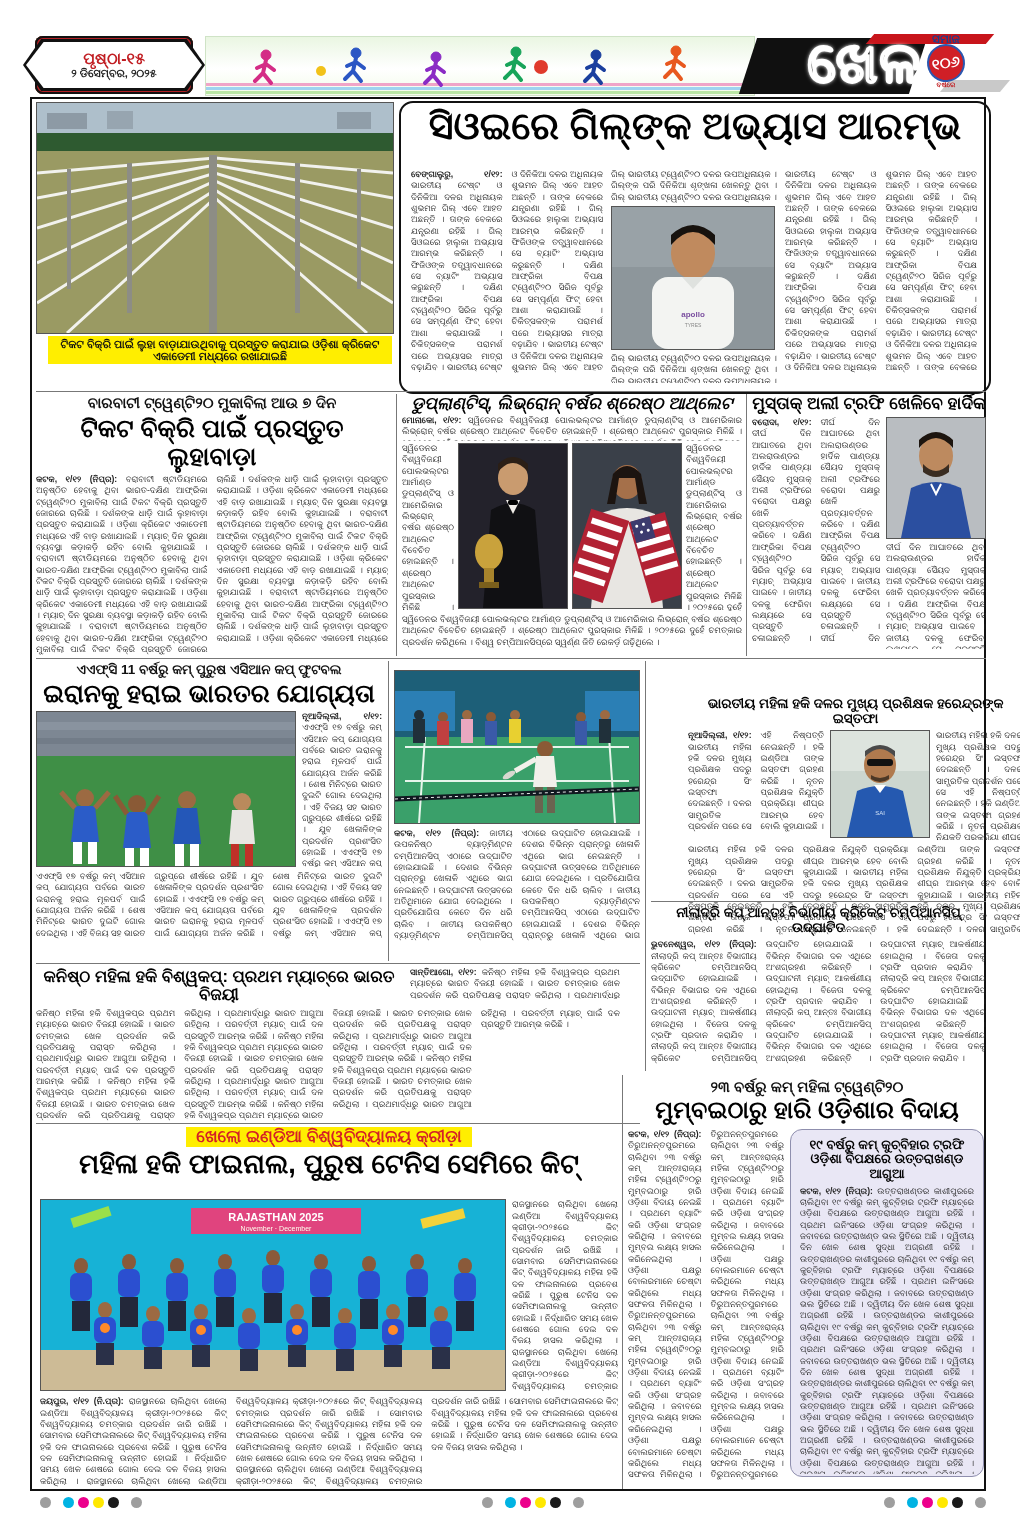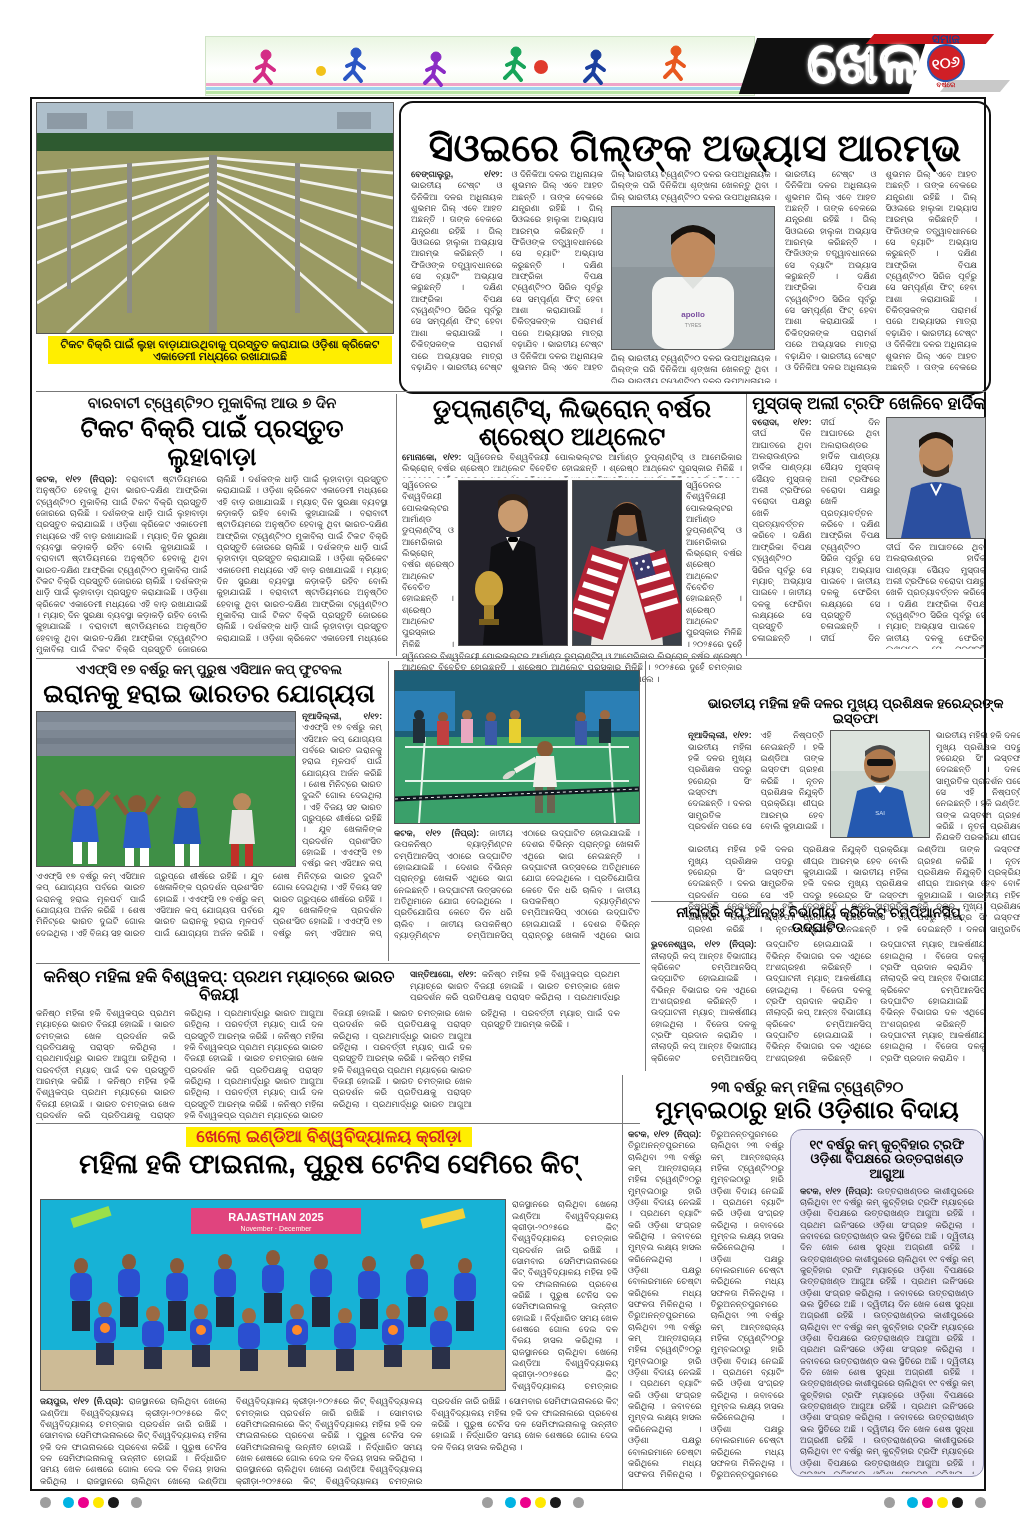--- a/index.html
+++ b/index.html
@@ -49,20 +49,27 @@
   .lav-box{position:absolute;background:#e9e7f5;border:1px solid #8f8fae;border-radius:12px;overflow:hidden;}
   .dots{position:absolute;display:flex;align-items:center;gap:4px;}
   .dot{width:11px;height:11px;border-radius:50%;}
   .dot.gap-l{margin-right:8px;} .dot.gap-r{margin-left:8px;}
 </style>
 </head>
 <body>
 
 <div id="page">
 
+  <div class="badge-outer">
+    <div class="hex-border"></div>
+    <div class="hex">
+      <div class="badge-page">ପୃଷ୍ଠା-୧୫</div>
+      <div class="badge-date">୨ ଡିସେମ୍ବର, ୨୦୨୫</div>
+    </div>
+  </div>
 
   <div class="banner">
     <svg width="548" height="58" viewBox="0 0 548 58">
       <defs>
         <g id="runner">
           <circle cx="0" cy="0" r="5"></circle>
           <path d="M0 5 L-3 18 M0 9 L8 15 M0 9 L-9 13 M-3 18 L5 28 M-3 18 L-11 26" stroke-width="4" stroke-linecap="round" fill="none"></path>
         </g>
       </defs>
       <rect x="0" y="46" width="548" height="3" fill="#f0a5c8"></rect>
@@ -127,21 +134,21 @@
       <rect x="172" y="52" width="8" height="178"></rect>
         <rect x="90" y="60" width="5" height="150"></rect>
       <rect x="258" y="60" width="5" height="150"></rect>
         <rect x="30" y="66" width="4" height="120"></rect>
         <rect x="320" y="66" width="4" height="120"></rect>
     </g>
   </svg>
   <div class="abs caption-yellow" style="left:48px;top:336px;width:332px;height:28px;padding:0 6px;">ଟିକଟ ବିକ୍ରି ପାଇଁ ଲୁହା ବାଡ଼ାଯାଉଥିବାକୁ ପ୍ରସ୍ତୁତ କରାଯାଇ ଓଡ଼ିଶା କ୍ରିକେଟ ଏକାଡେମୀ ମଧ୍ୟରେ ରଖାଯାଇଛି</div>
 
   <div class="lead-box">
-    <div class="headline" style="margin-top:24px;font-size:38px;">ସିଓଇରେ ଗିଲ୍‌ଙ୍କ ଅଭ୍ୟାସ ଆରମ୍ଭ</div>
+    <div class="headline" style="margin-top:2px;font-size:38px;">ସିଓଇରେ ଗିଲ୍‌ଙ୍କ ଅଭ୍ୟାସ ଆରମ୍ଭ</div>
     <div style="position:absolute;left:10px;top:66px;width:566px;height:214px;display:flex;gap:8px;">
       <div class="bodytext c2" style="width:192px;height:214px;">
         <span class="dateline">ବେଙ୍ଗାଲୁରୁ, ୧/୧୨:</span>
         <span>ଭାରତୀୟ ଟେଷ୍ଟ ଓ ଦିନିକିଆ ଦଳର ଅଧିନାୟକ ଶୁଭମନ ଗିଲ୍ ଏବେ ଆହତ ଅଛନ୍ତି । ତାଙ୍କ ବେକରେ ଯନ୍ତ୍ରଣା ରହିଛି । ଗିଲ୍ ସିଓଇରେ ହାଲୁକା ଅଭ୍ୟାସ ଆରମ୍ଭ କରିଛନ୍ତି । ଫିଜିଓଙ୍କ ତତ୍ତ୍ୱାବଧାନରେ ସେ ବ୍ୟାଟିଂ ଅଭ୍ୟାସ କରୁଛନ୍ତି । ଦକ୍ଷିଣ ଆଫ୍ରିକା ବିପକ୍ଷ ଟ୍ୱେଣ୍ଟି୨୦ ସିରିଜ ପୂର୍ବରୁ ସେ ସମ୍ପୂର୍ଣ୍ଣ ଫିଟ୍ ହେବା ଆଶା କରାଯାଉଛି । ଚିକିତ୍ସକଙ୍କ ପରାମର୍ଶ ପରେ ଅଭ୍ୟାସର ମାତ୍ରା ବଢ଼ାଯିବ । ଭାରତୀୟ ଟେଷ୍ଟ ଓ ଦିନିକିଆ ଦଳର ଅଧିନାୟକ ଶୁଭମନ ଗିଲ୍ ଏବେ ଆହତ ଅଛନ୍ତି । ତାଙ୍କ ବେକରେ ଯନ୍ତ୍ରଣା ରହିଛି । ଗିଲ୍ ସିଓଇରେ ହାଲୁକା ଅଭ୍ୟାସ ଆରମ୍ଭ କରିଛନ୍ତି । ଫିଜିଓଙ୍କ ତତ୍ତ୍ୱାବଧାନରେ ସେ ବ୍ୟାଟିଂ ଅଭ୍ୟାସ କରୁଛନ୍ତି । ଦକ୍ଷିଣ ଆଫ୍ରିକା ବିପକ୍ଷ ଟ୍ୱେଣ୍ଟି୨୦ ସିରିଜ ପୂର୍ବରୁ ସେ ସମ୍ପୂର୍ଣ୍ଣ ଫିଟ୍ ହେବା ଆଶା କରାଯାଉଛି । ଚିକିତ୍ସକଙ୍କ ପରାମର୍ଶ ପରେ ଅଭ୍ୟାସର ମାତ୍ରା ବଢ଼ାଯିବ । ଭାରତୀୟ ଟେଷ୍ଟ ଓ ଦିନିକିଆ ଦଳର ଅଧିନାୟକ ଶୁଭମନ ଗିଲ୍ ଏବେ ଆହତ ଅଛନ୍ତି । ତାଙ୍କ ବେକରେ ଯନ୍ତ୍ରଣା ରହିଛି । ଗିଲ୍ ସିଓଇରେ ହାଲୁକା ଅଭ୍ୟାସ ଆରମ୍ଭ କରିଛନ୍ତି । ଫିଜିଓଙ୍କ ତତ୍ତ୍ୱାବଧାନରେ ସେ ବ୍ୟାଟିଂ ଅଭ୍ୟାସ କରୁଛନ୍ତି । ଦକ୍ଷିଣ ଆଫ୍ରିକା ବିପକ୍ଷ ଟ୍ୱେଣ୍ଟି୨୦ ସିରିଜ ପୂର୍ବରୁ ସେ ସମ୍ପୂର୍ଣ୍ଣ ଫିଟ୍ ହେବା ଆଶା କରାଯାଉଛି । ଚିକିତ୍ସକଙ୍କ ପରାମର୍ଶ ପରେ ଅଭ୍ୟାସର ମାତ୍ରା ବଢ଼ାଯିବ । </span>
       </div>
       <div style="width:166px;display:flex;flex-direction:column;gap:3px;">
         <div class="bodytext" style="height:34px;">ଗିଲ୍ ଭାରତୀୟ ଟ୍ୱେଣ୍ଟି୨୦ ଦଳର ଉପଅଧିନାୟକ । ଗିଲ୍‌ଙ୍କ ପରି ଦିନିକିଆ ଶୃଙ୍ଖଳା ଖେଳନ୍ତୁ ଥିବା । ଗିଲ୍ ଭାରତୀୟ ଟ୍ୱେଣ୍ଟି୨୦ ଦଳର ଉପଅଧିନାୟକ । ଗିଲ୍‌ଙ୍କ ପରି ଦିନିକିଆ ଶୃଙ୍ଖଳା ଖେଳନ୍ତୁ ଥିବା । </div>
         <svg class="photo" width="162" height="142" viewBox="0 0 162 142">
           <rect width="162" height="142" fill="#8d969b"></rect>
           <rect width="162" height="60" fill="#99a2a7"></rect>
@@ -165,21 +172,21 @@
   <div class="abs" style="left:36px;top:394px;width:352px;height:262px;">
     <div class="kicker" style="font-size:15px;">ବାରବାଟୀ ଟ୍ୱେଣ୍ଟି୨୦ ମୁକାବିଲା ଆଉ ୭ ଦିନ</div>
     <div class="headline" style="font-size:25px;margin:2px 0 4px;">ଟିକଟ ବିକ୍ରି ପାଇଁ ପ୍ରସ୍ତୁତ ଲୁହାବାଡ଼ା</div>
     <div class="bodytext c2" style="height:192px;">
       <span class="dateline">କଟକ, ୧/୧୨ (ନିପ୍ର):</span>
       <span>ବରାବାଟୀ ଷ୍ଟାଡିୟମରେ ଅନୁଷ୍ଠିତ ହେବାକୁ ଥିବା ଭାରତ-ଦକ୍ଷିଣ ଆଫ୍ରିକା ଟ୍ୱେଣ୍ଟି୨୦ ମୁକାବିଲା ପାଇଁ ଟିକଟ ବିକ୍ରି ପ୍ରସ୍ତୁତି ଜୋରରେ ଚାଲିଛି । ଦର୍ଶକଙ୍କ ଧାଡ଼ି ପାଇଁ ଲୁହାବାଡ଼ା ପ୍ରସ୍ତୁତ କରାଯାଇଛି । ଓଡ଼ିଶା କ୍ରିକେଟ ଏକାଡେମୀ ମଧ୍ୟରେ ଏହି ବାଡ଼ ରଖାଯାଇଛି । ମ୍ୟାଚ୍ ଦିନ ସୁରକ୍ଷା ବ୍ୟବସ୍ଥା କଡ଼ାକଡ଼ି ରହିବ ବୋଲି କୁହାଯାଇଛି । ବରାବାଟୀ ଷ୍ଟାଡିୟମରେ ଅନୁଷ୍ଠିତ ହେବାକୁ ଥିବା ଭାରତ-ଦକ୍ଷିଣ ଆଫ୍ରିକା ଟ୍ୱେଣ୍ଟି୨୦ ମୁକାବିଲା ପାଇଁ ଟିକଟ ବିକ୍ରି ପ୍ରସ୍ତୁତି ଜୋରରେ ଚାଲିଛି । ଦର୍ଶକଙ୍କ ଧାଡ଼ି ପାଇଁ ଲୁହାବାଡ଼ା ପ୍ରସ୍ତୁତ କରାଯାଇଛି । ଓଡ଼ିଶା କ୍ରିକେଟ ଏକାଡେମୀ ମଧ୍ୟରେ ଏହି ବାଡ଼ ରଖାଯାଇଛି । ମ୍ୟାଚ୍ ଦିନ ସୁରକ୍ଷା ବ୍ୟବସ୍ଥା କଡ଼ାକଡ଼ି ରହିବ ବୋଲି କୁହାଯାଇଛି । ବରାବାଟୀ ଷ୍ଟାଡିୟମରେ ଅନୁଷ୍ଠିତ ହେବାକୁ ଥିବା ଭାରତ-ଦକ୍ଷିଣ ଆଫ୍ରିକା ଟ୍ୱେଣ୍ଟି୨୦ ମୁକାବିଲା ପାଇଁ ଟିକଟ ବିକ୍ରି ପ୍ରସ୍ତୁତି ଜୋରରେ ଚାଲିଛି । ଦର୍ଶକଙ୍କ ଧାଡ଼ି ପାଇଁ ଲୁହାବାଡ଼ା ପ୍ରସ୍ତୁତ କରାଯାଇଛି । ଓଡ଼ିଶା କ୍ରିକେଟ ଏକାଡେମୀ ମଧ୍ୟରେ ଏହି ବାଡ଼ ରଖାଯାଇଛି । ମ୍ୟାଚ୍ ଦିନ ସୁରକ୍ଷା ବ୍ୟବସ୍ଥା କଡ଼ାକଡ଼ି ରହିବ ବୋଲି କୁହାଯାଇଛି । ବରାବାଟୀ ଷ୍ଟାଡିୟମରେ ଅନୁଷ୍ଠିତ ହେବାକୁ ଥିବା ଭାରତ-ଦକ୍ଷିଣ ଆଫ୍ରିକା ଟ୍ୱେଣ୍ଟି୨୦ ମୁକାବିଲା ପାଇଁ ଟିକଟ ବିକ୍ରି ପ୍ରସ୍ତୁତି ଜୋରରେ ଚାଲିଛି । ଦର୍ଶକଙ୍କ ଧାଡ଼ି ପାଇଁ ଲୁହାବାଡ଼ା ପ୍ରସ୍ତୁତ କରାଯାଇଛି । ଓଡ଼ିଶା କ୍ରିକେଟ ଏକାଡେମୀ ମଧ୍ୟରେ ଏହି ବାଡ଼ ରଖାଯାଇଛି । ମ୍ୟାଚ୍ ଦିନ ସୁରକ୍ଷା ବ୍ୟବସ୍ଥା କଡ଼ାକଡ଼ି ରହିବ ବୋଲି କୁହାଯାଇଛି । ବରାବାଟୀ ଷ୍ଟାଡିୟମରେ ଅନୁଷ୍ଠିତ ହେବାକୁ ଥିବା ଭାରତ-ଦକ୍ଷିଣ ଆଫ୍ରିକା ଟ୍ୱେଣ୍ଟି୨୦ ମୁକାବିଲା ପାଇଁ ଟିକଟ ବିକ୍ରି ପ୍ରସ୍ତୁତି ଜୋରରେ ଚାଲିଛି । ଦର୍ଶକଙ୍କ ଧାଡ଼ି ପାଇଁ ଲୁହାବାଡ଼ା ପ୍ରସ୍ତୁତ କରାଯାଇଛି । ଓଡ଼ିଶା କ୍ରିକେଟ ଏକାଡେମୀ ମଧ୍ୟରେ ଏହି ବାଡ଼ ରଖାଯାଇଛି । ମ୍ୟାଚ୍ ଦିନ ସୁରକ୍ଷା ବ୍ୟବସ୍ଥା କଡ଼ାକଡ଼ି ରହିବ ବୋଲି କୁହାଯାଇଛି । </span>
     </div>
   </div>
 
   <div class="abs" style="left:402px;top:394px;width:340px;height:262px;">
-    <div class="headline" style="font-size:25px;">ଡୁପ୍ଲାଣ୍ଟିସ୍, ଲିଭ୍ରୋନ୍ ବର୍ଷର ଶ୍ରେଷ୍ଠ ଆଥ୍‌ଲେଟ</div>
+    <div class="headline" style="font-size:17px;font-style:italic;">ଡୁପ୍ଲାଣ୍ଟିସ୍, ଲିଭ୍ରୋନ୍ ବର୍ଷର ଶ୍ରେଷ୍ଠ ଆଥ୍‌ଲେଟ</div>
     <div class="bodytext" style="height:26px;margin-top:2px;">
       <span class="dateline">ମୋନାକୋ, ୧/୧୨:</span>
       <span>ସ୍ୱିଡେନର ବିଶ୍ୱବିଜୟୀ ପୋଲଭଲ୍ଟର ଆର୍ମାଣ୍ଡ ଡୁପ୍ଲାଣ୍ଟିସ୍ ଓ ଆମେରିକାର ଲିଭ୍ରୋନ୍ ବର୍ଷର ଶ୍ରେଷ୍ଠ ଆଥ୍‌ଲେଟ ବିବେଚିତ ହୋଇଛନ୍ତି । ଶ୍ରେଷ୍ଠ ଆଥ୍‌ଲେଟ ପୁରସ୍କାର ମିଳିଛି । ୨୦୨୫ରେ ଦୁହେଁ ଚମତ୍କାର ପ୍ରଦର୍ଶନ କରିଥିଲେ । ବିଶ୍ୱ ଚମ୍ପିଆନସିପ୍‌ରେ ସ୍ୱର୍ଣ୍ଣ ଜିତି ରେକର୍ଡ଼ ଗଢ଼ିଥିଲେ । </span>
     </div>
     <div style="display:flex;gap:4px;margin-top:2px;height:168px;">
       <div class="bodytext" style="width:52px;height:168px;">ସ୍ୱିଡେନର ବିଶ୍ୱବିଜୟୀ ପୋଲଭଲ୍ଟର ଆର୍ମାଣ୍ଡ ଡୁପ୍ଲାଣ୍ଟିସ୍ ଓ ଆମେରିକାର ଲିଭ୍ରୋନ୍ ବର୍ଷର ଶ୍ରେଷ୍ଠ ଆଥ୍‌ଲେଟ ବିବେଚିତ ହୋଇଛନ୍ତି । ଶ୍ରେଷ୍ଠ ଆଥ୍‌ଲେଟ ପୁରସ୍କାର ମିଳିଛି । ୨୦୨୫ରେ ଦୁହେଁ ଚମତ୍କାର ପ୍ରଦର୍ଶନ କରିଥିଲେ । ବିଶ୍ୱ ଚମ୍ପିଆନସିପ୍‌ରେ ସ୍ୱର୍ଣ୍ଣ ଜିତି ରେକର୍ଡ଼ ଗଢ଼ିଥିଲେ । ସ୍ୱିଡେନର ବିଶ୍ୱବିଜୟୀ ପୋଲଭଲ୍ଟର ଆର୍ମାଣ୍ଡ ଡୁପ୍ଲାଣ୍ଟିସ୍ ଓ ଆମେରିକାର ଲିଭ୍ରୋନ୍ ବର୍ଷର ଶ୍ରେଷ୍ଠ ଆଥ୍‌ଲେଟ ବିବେଚିତ ହୋଇଛନ୍ତି । ଶ୍ରେଷ୍ଠ ଆଥ୍‌ଲେଟ ପୁରସ୍କାର ମିଳିଛି । ୨୦୨୫ରେ ଦୁହେଁ ଚମତ୍କାର ପ୍ରଦର୍ଶନ କରିଥିଲେ । ବିଶ୍ୱ ଚମ୍ପିଆନସିପ୍‌ରେ ସ୍ୱର୍ଣ୍ଣ ଜିତି ରେକର୍ଡ଼ ଗଢ଼ିଥିଲେ । </div>
       <svg class="photo" width="108" height="164" viewBox="0 0 108 164">
         <rect width="108" height="164" fill="#23222b"></rect>
         <ellipse cx="54" cy="34" rx="15" ry="17" fill="#c99b6f"></ellipse>
         <path d="M39 28 Q54 10 69 28 L69 20 Q54 6 39 20 Z" fill="#2b1f16"></path>
@@ -240,21 +247,21 @@
         <div class="bodytext" style="flex:1;">ଦୀର୍ଘ ଦିନ ଆଘାତରେ ଥିବା ଅଲରାଉଣ୍ଡର ହାର୍ଦିକ ପାଣ୍ଡ୍ୟା ସୈୟଦ ମୁସ୍ତାକ୍ ଅଲୀ ଟ୍ରଫିରେ ବରୋଦା ପକ୍ଷରୁ ଖେଳି ପ୍ରତ୍ୟାବର୍ତ୍ତନ କରିବେ । ଦକ୍ଷିଣ ଆଫ୍ରିକା ବିପକ୍ଷ ଟ୍ୱେଣ୍ଟି୨୦ ସିରିଜ ପୂର୍ବରୁ ସେ ମ୍ୟାଚ୍ ଅଭ୍ୟାସ ପାଇବେ । ଜାତୀୟ ଦଳକୁ ଫେରିବା ଲକ୍ଷ୍ୟରେ ସେ ପ୍ରସ୍ତୁତି ଚଳାଇଛନ୍ତି । ଦୀର୍ଘ ଦିନ ଆଘାତରେ ଥିବା ଅଲରାଉଣ୍ଡର ହାର୍ଦିକ ପାଣ୍ଡ୍ୟା ସୈୟଦ ମୁସ୍ତାକ୍ ଅଲୀ ଟ୍ରଫିରେ ବରୋଦା ପକ୍ଷରୁ ଖେଳି ପ୍ରତ୍ୟାବର୍ତ୍ତନ କରିବେ । ଦକ୍ଷିଣ ଆଫ୍ରିକା ବିପକ୍ଷ ଟ୍ୱେଣ୍ଟି୨୦ ସିରିଜ ପୂର୍ବରୁ ସେ ମ୍ୟାଚ୍ ଅଭ୍ୟାସ ପାଇବେ । ଜାତୀୟ ଦଳକୁ ଫେରିବା ଲକ୍ଷ୍ୟରେ ସେ ପ୍ରସ୍ତୁତି ଚଳାଇଛନ୍ତି । </div>
       </div>
     </div>
   </div>
 
   <div class="hrule" style="left:36px;top:658px;width:950px;"></div>
   <div class="vrule" style="left:388px;top:661px;height:300px;"></div>
   <div class="vrule" style="left:645px;top:661px;height:410px;"></div>
 
   <div class="abs" style="left:36px;top:662px;width:346px;height:298px;">
-    <div class="kicker" style="font-size:13.5px;">ଏଏଫ୍‌ସି ୧୭ ବର୍ଷରୁ କମ୍ ପୁରୁଷ ଏସିଆନ କପ୍ ଫୁଟବଲ</div>
+    <div class="kicker" style="font-size:13.5px;">ଏଏଫ୍‌ସି 11 ବର୍ଷରୁ କମ୍ ପୁରୁଷ ଏସିଆନ କପ୍ ଫୁଟବଲ</div>
     <div class="headline" style="font-size:25px;margin:1px 0 4px;">ଇରାନକୁ ହରାଇ ଭାରତର ଯୋଗ୍ୟତା</div>
     <div style="display:flex;gap:6px;height:156px;">
       <svg class="photo" width="258" height="154" viewBox="0 0 258 154">
         <rect width="258" height="44" fill="#7d8793"></rect>
         <rect y="10" width="258" height="8" fill="#8e98a4" opacity="0.7"></rect>
         <rect y="26" width="258" height="6" fill="#6d7783" opacity="0.7"></rect>
         <rect y="44" width="258" height="110" fill="#3f8f46"></rect>
         <rect y="44" width="258" height="110" fill="url(#)" opacity="0"></rect>
         <g>
           <g transform="translate(48,86)">
@@ -377,21 +384,21 @@
   <div class="abs" style="left:651px;top:905px;width:335px;height:162px;">
     <div class="headline" style="font-size:13.5px;">ନୀଲାଦ୍ରି କପ୍ ଆନ୍ତଃ ବିଭାଗୀୟ କ୍ରିକେଟ ଚମ୍ପିଆନସିପ୍ ଉଦ୍‌ଘାଟିତ</div>
     <div class="bodytext c3" style="height:134px;margin-top:4px;">
       <span class="dateline">ଭୁବନେଶ୍ୱର, ୧/୧୨ (ନିପ୍ର):</span>
       <span>ନୀଲାଦ୍ରି କପ୍ ଆନ୍ତଃ ବିଭାଗୀୟ କ୍ରିକେଟ ଚମ୍ପିଆନସିପ୍ ଉଦ୍‌ଘାଟିତ ହୋଇଯାଇଛି । ବିଭିନ୍ନ ବିଭାଗର ଦଳ ଏଥିରେ ଅଂଶଗ୍ରହଣ କରିଛନ୍ତି । ଉଦ୍‌ଘାଟନୀ ମ୍ୟାଚ୍ ଆକର୍ଷଣୀୟ ହୋଇଥିଲା । ବିଜେତା ଦଳକୁ ଟ୍ରଫି ପ୍ରଦାନ କରାଯିବ । ନୀଲାଦ୍ରି କପ୍ ଆନ୍ତଃ ବିଭାଗୀୟ କ୍ରିକେଟ ଚମ୍ପିଆନସିପ୍ ଉଦ୍‌ଘାଟିତ ହୋଇଯାଇଛି । ବିଭିନ୍ନ ବିଭାଗର ଦଳ ଏଥିରେ ଅଂଶଗ୍ରହଣ କରିଛନ୍ତି । ଉଦ୍‌ଘାଟନୀ ମ୍ୟାଚ୍ ଆକର୍ଷଣୀୟ ହୋଇଥିଲା । ବିଜେତା ଦଳକୁ ଟ୍ରଫି ପ୍ରଦାନ କରାଯିବ । ନୀଲାଦ୍ରି କପ୍ ଆନ୍ତଃ ବିଭାଗୀୟ କ୍ରିକେଟ ଚମ୍ପିଆନସିପ୍ ଉଦ୍‌ଘାଟିତ ହୋଇଯାଇଛି । ବିଭିନ୍ନ ବିଭାଗର ଦଳ ଏଥିରେ ଅଂଶଗ୍ରହଣ କରିଛନ୍ତି । ଉଦ୍‌ଘାଟନୀ ମ୍ୟାଚ୍ ଆକର୍ଷଣୀୟ ହୋଇଥିଲା । ବିଜେତା ଦଳକୁ ଟ୍ରଫି ପ୍ରଦାନ କରାଯିବ । ନୀଲାଦ୍ରି କପ୍ ଆନ୍ତଃ ବିଭାଗୀୟ କ୍ରିକେଟ ଚମ୍ପିଆନସିପ୍ ଉଦ୍‌ଘାଟିତ ହୋଇଯାଇଛି । ବିଭିନ୍ନ ବିଭାଗର ଦଳ ଏଥିରେ ଅଂଶଗ୍ରହଣ କରିଛନ୍ତି । ଉଦ୍‌ଘାଟନୀ ମ୍ୟାଚ୍ ଆକର୍ଷଣୀୟ ହୋଇଥିଲା । ବିଜେତା ଦଳକୁ ଟ୍ରଫି ପ୍ରଦାନ କରାଯିବ । </span>
     </div>
   </div>
 
   <div class="hrule" style="left:36px;top:963px;width:604px;"></div>
   <div class="abs" style="left:36px;top:967px;width:584px;height:154px;">
-    <div style="display:flex;gap:8px;align-items:center;">
+    <div style="display:flex;gap:8px;">
       <div class="headline" style="font-size:16.5px;width:366px;text-align:center;">କନିଷ୍ଠ ମହିଳା ହକି ବିଶ୍ୱକପ୍: ପ୍ରଥମ ମ୍ୟାଚ୍‌ରେ ଭାରତ ବିଜୟୀ</div>
       <div class="bodytext" style="flex:1;height:32px;">
         <span class="dateline">ସାନ୍ତିଆଗୋ, ୧/୧୨:</span>
         <span>କନିଷ୍ଠ ମହିଳା ହକି ବିଶ୍ୱକପ୍‌ର ପ୍ରଥମ ମ୍ୟାଚ୍‌ରେ ଭାରତ ବିଜୟୀ ହୋଇଛି । ଭାରତ ଚମତ୍କାର ଖେଳ ପ୍ରଦର୍ଶନ କରି ପ୍ରତିପକ୍ଷକୁ ପରାସ୍ତ କରିଥିଲା । ପ୍ରଥମାର୍ଦ୍ଧରୁ ଭାରତ ଆଗୁଆ ରହିଥିଲା । ପରବର୍ତ୍ତୀ ମ୍ୟାଚ୍ ପାଇଁ ଦଳ ପ୍ରସ୍ତୁତି ଆରମ୍ଭ କରିଛି । </span>
       </div>
     </div>
     <div class="bodytext c4" style="height:114px;margin-top:4px;">କନିଷ୍ଠ ମହିଳା ହକି ବିଶ୍ୱକପ୍‌ର ପ୍ରଥମ ମ୍ୟାଚ୍‌ରେ ଭାରତ ବିଜୟୀ ହୋଇଛି । ଭାରତ ଚମତ୍କାର ଖେଳ ପ୍ରଦର୍ଶନ କରି ପ୍ରତିପକ୍ଷକୁ ପରାସ୍ତ କରିଥିଲା । ପ୍ରଥମାର୍ଦ୍ଧରୁ ଭାରତ ଆଗୁଆ ରହିଥିଲା । ପରବର୍ତ୍ତୀ ମ୍ୟାଚ୍ ପାଇଁ ଦଳ ପ୍ରସ୍ତୁତି ଆରମ୍ଭ କରିଛି । କନିଷ୍ଠ ମହିଳା ହକି ବିଶ୍ୱକପ୍‌ର ପ୍ରଥମ ମ୍ୟାଚ୍‌ରେ ଭାରତ ବିଜୟୀ ହୋଇଛି । ଭାରତ ଚମତ୍କାର ଖେଳ ପ୍ରଦର୍ଶନ କରି ପ୍ରତିପକ୍ଷକୁ ପରାସ୍ତ କରିଥିଲା । ପ୍ରଥମାର୍ଦ୍ଧରୁ ଭାରତ ଆଗୁଆ ରହିଥିଲା । ପରବର୍ତ୍ତୀ ମ୍ୟାଚ୍ ପାଇଁ ଦଳ ପ୍ରସ୍ତୁତି ଆରମ୍ଭ କରିଛି । କନିଷ୍ଠ ମହିଳା ହକି ବିଶ୍ୱକପ୍‌ର ପ୍ରଥମ ମ୍ୟାଚ୍‌ରେ ଭାରତ ବିଜୟୀ ହୋଇଛି । ଭାରତ ଚମତ୍କାର ଖେଳ ପ୍ରଦର୍ଶନ କରି ପ୍ରତିପକ୍ଷକୁ ପରାସ୍ତ କରିଥିଲା । ପ୍ରଥମାର୍ଦ୍ଧରୁ ଭାରତ ଆଗୁଆ ରହିଥିଲା । ପରବର୍ତ୍ତୀ ମ୍ୟାଚ୍ ପାଇଁ ଦଳ ପ୍ରସ୍ତୁତି ଆରମ୍ଭ କରିଛି । କନିଷ୍ଠ ମହିଳା ହକି ବିଶ୍ୱକପ୍‌ର ପ୍ରଥମ ମ୍ୟାଚ୍‌ରେ ଭାରତ ବିଜୟୀ ହୋଇଛି । ଭାରତ ଚମତ୍କାର ଖେଳ ପ୍ରଦର୍ଶନ କରି ପ୍ରତିପକ୍ଷକୁ ପରାସ୍ତ କରିଥିଲା । ପ୍ରଥମାର୍ଦ୍ଧରୁ ଭାରତ ଆଗୁଆ ରହିଥିଲା । ପରବର୍ତ୍ତୀ ମ୍ୟାଚ୍ ପାଇଁ ଦଳ ପ୍ରସ୍ତୁତି ଆରମ୍ଭ କରିଛି । କନିଷ୍ଠ ମହିଳା ହକି ବିଶ୍ୱକପ୍‌ର ପ୍ରଥମ ମ୍ୟାଚ୍‌ରେ ଭାରତ ବିଜୟୀ ହୋଇଛି । ଭାରତ ଚମତ୍କାର ଖେଳ ପ୍ରଦର୍ଶନ କରି ପ୍ରତିପକ୍ଷକୁ ପରାସ୍ତ କରିଥିଲା । ପ୍ରଥମାର୍ଦ୍ଧରୁ ଭାରତ ଆଗୁଆ ରହିଥିଲା । ପରବର୍ତ୍ତୀ ମ୍ୟାଚ୍ ପାଇଁ ଦଳ ପ୍ରସ୍ତୁତି ଆରମ୍ଭ କରିଛି । </div>
   </div>
 
   <div class="hrule" style="left:36px;top:1123px;width:604px;"></div>

